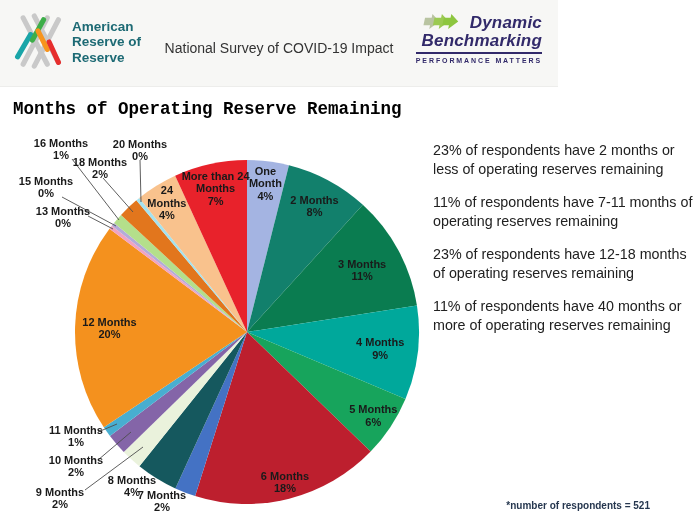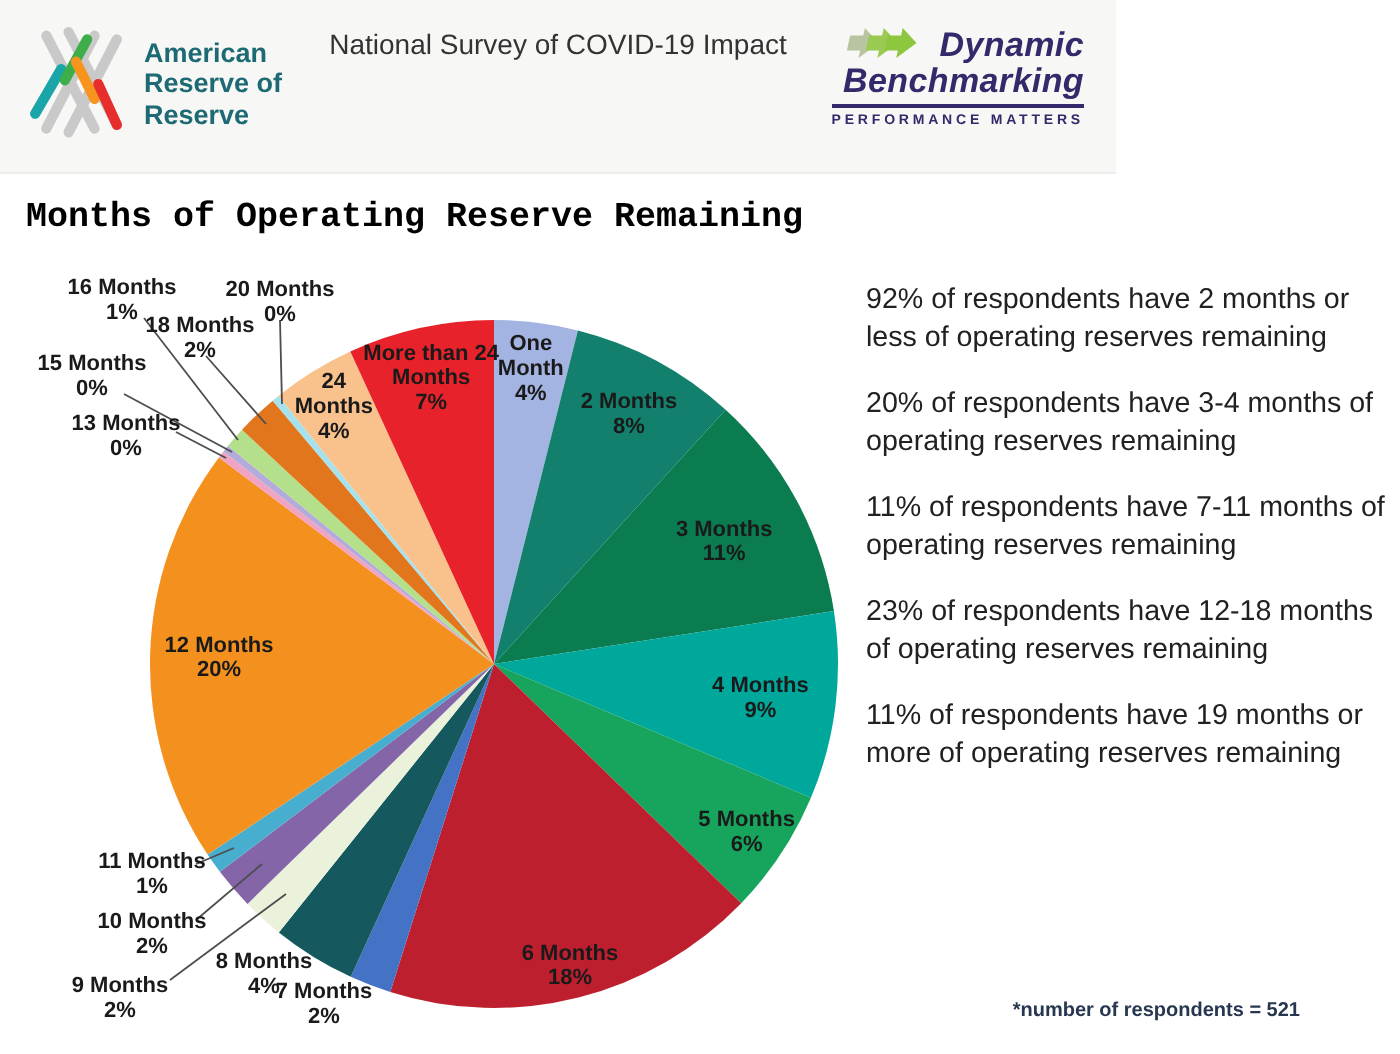--- a/index.html
+++ b/index.html
@@ -8,21 +8,21 @@
     background:#ffffff;font-family:"Liberation Sans", sans-serif;
   }
   
   .header{
     position:absolute;left:0;top:0;width:558px;height:86px;
     background:#f7f7f5;border-bottom:1px solid #ededeb;
   }
   .aam-logo{position:absolute;left:12px;top:7px;display:flex;align-items:center;}
   .aam-text{margin-left:8px;font-size:13.5px;font-weight:bold;color:#1d6a74;line-height:1.14;}
   .survey-title{
-    position:absolute;left:50%;top:8px;transform:translateX(-50%);
+    position:absolute;left:50%;top:34px;transform:translateX(-50%);
     text-align:center;font-size:14px;color:#333;white-space:nowrap;
   }
   .survey-title div{line-height:29px;}
   .db-logo{
     position:absolute;right:16px;top:13px;
     display:flex;flex-direction:column;align-items:flex-end;
     color:#322a6a;
   }
   .db-row1{display:flex;align-items:center;}
   .db-name{font-size:17px;font-weight:bold;font-style:italic;line-height:1.05;letter-spacing:.2px;}
@@ -136,20 +136,19 @@
     <text text-anchor="middle" font-size="11" font-weight="bold" fill="#1a1a1a" font-family="&quot;Liberation Sans&quot;, sans-serif"><tspan x="63.0" y="87.9">13 Months</tspan><tspan x="63.0" y="100.3">0%</tspan></text>
     <text text-anchor="middle" font-size="11" font-weight="bold" fill="#1a1a1a" font-family="&quot;Liberation Sans&quot;, sans-serif"><tspan x="46.0" y="57.9">15 Months</tspan><tspan x="46.0" y="70.3">0%</tspan></text>
     <text text-anchor="middle" font-size="11" font-weight="bold" fill="#1a1a1a" font-family="&quot;Liberation Sans&quot;, sans-serif"><tspan x="61.0" y="19.9">16 Months</tspan><tspan x="61.0" y="32.3">1%</tspan></text>
     <text text-anchor="middle" font-size="11" font-weight="bold" fill="#1a1a1a" font-family="&quot;Liberation Sans&quot;, sans-serif"><tspan x="100.0" y="38.9">18 Months</tspan><tspan x="100.0" y="51.3">2%</tspan></text>
     <text text-anchor="middle" font-size="11" font-weight="bold" fill="#1a1a1a" font-family="&quot;Liberation Sans&quot;, sans-serif"><tspan x="140.0" y="20.9">20 Months</tspan><tspan x="140.0" y="33.3">0%</tspan></text>
     <text text-anchor="middle" font-size="11" font-weight="bold" fill="#1a1a1a" font-family="&quot;Liberation Sans&quot;, sans-serif"><tspan x="166.9" y="67.1">24</tspan><tspan x="166.9" y="79.5">Months</tspan><tspan x="166.9" y="91.9">4%</tspan></text>
     <text text-anchor="middle" font-size="11" font-weight="bold" fill="#1a1a1a" font-family="&quot;Liberation Sans&quot;, sans-serif"><tspan x="215.6" y="52.8">More than 24</tspan><tspan x="215.6" y="65.2">Months</tspan><tspan x="215.6" y="77.6">7%</tspan></text>
   </svg>
 
 <div class="insights">
-  <p>92% of respondents have 2 months or less of operating reserves remaining</p>
-  <p>20% of respondents have 3-4 months of operating reserves remaining</p>
+  <p>23% of respondents have 2 months or less of operating reserves remaining</p>
   <p>11% of respondents have 7-11 months of operating reserves remaining</p>
   <p>23% of respondents have 12-18 months of operating reserves remaining</p>
-  <p>11% of respondents have 19 months or more of operating reserves remaining</p>
+  <p>11% of respondents have 40 months or more of operating reserves remaining</p>
 </div>
 
 <div class="footnote">*number of respondents = 521</div>
 
 </body></html>

